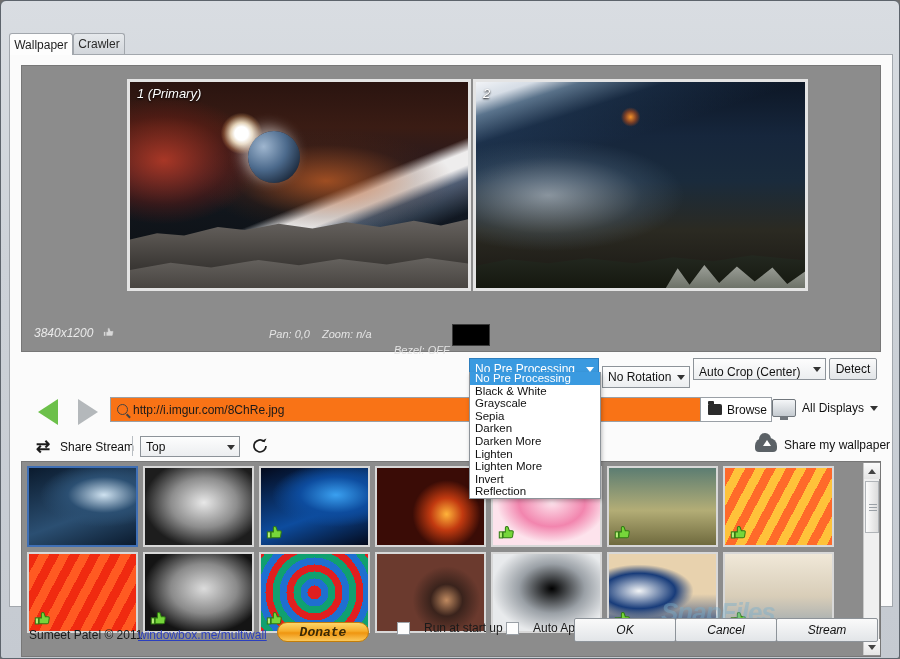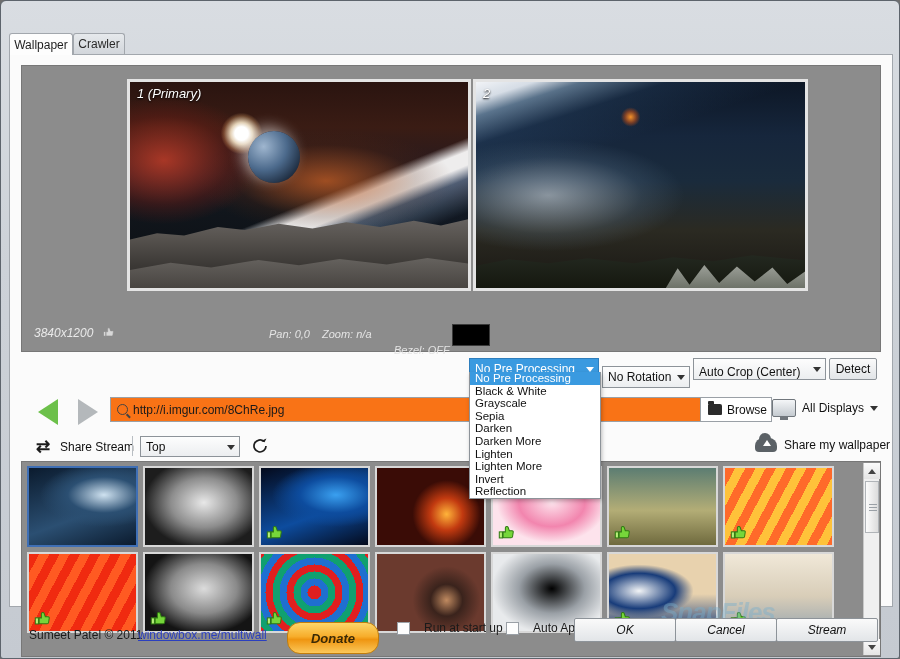--- a/index.html
+++ b/index.html
@@ -165,24 +165,24 @@
   .vs-up,.vs-dn{position:absolute;left:0;width:16px;height:16px;background:linear-gradient(to bottom,#fbfbfb,#e4e4e4);display:flex;align-items:center;justify-content:center;}
   .vs-up{top:0;} .vs-dn{bottom:0;}
   .vs-thumb{position:absolute;left:1px;top:18px;width:14px;height:52px;background:linear-gradient(to right,#fcfcfc,#dcdcdc);border:1px solid #b0b4b8;box-sizing:border-box;}
   .vs-grip{position:absolute;left:3px;top:22px;width:8px;height:1px;background:#9aa0a6;box-shadow:0 3px 0 #9aa0a6,0 6px 0 #9aa0a6;}
   .ar{width:0;height:0;border-left:4px solid transparent;border-right:4px solid transparent;}
   .ar.up{border-bottom:5px solid #444;} .ar.dn{border-top:5px solid #444;}
   
   .footer{position:absolute;left:0;top:608px;width:900px;height:51px;}
   .copy{position:absolute;left:28px;top:19px;font-size:12px;color:#1a1a1a;}
   .link{position:absolute;left:137px;top:19px;font-size:12px;color:#2b3fbf;text-decoration:underline;}
-  .donate{position:absolute;left:286px;top:13px;width:92px;height:32px;border-radius:13px;
+  .donate{position:absolute;left:276px;top:13px;width:92px;height:20px;border-radius:13px;
     background:linear-gradient(to bottom,#fcd66a 0%,#f7ad2b 45%,#ef9510 55%,#fbc85a 100%);
     border:1px solid #c27d0b;box-sizing:border-box;display:flex;align-items:center;justify-content:center;
-    font-style:italic;font-weight:bold;font-size:13px;color:#3b2a05;}
+    font-style:italic;font-weight:bold;font-size:13px;color:#3b2a05;font-family:Liberation Mono, monospace;}
   .chk{position:absolute;display:flex;align-items:center;gap:14px;font-size:12px;color:#1a1a1a;}
   .chkbox{width:13px;height:13px;background:#fdfdfd;border:1px solid #9aa0a6;box-sizing:border-box;}
   #chkRun{left:396px;top:620px;}
   #chkAuto{left:505px;top:620px;}
   .fbtn{position:absolute;top:617px;height:24px;width:102px;font-style:italic;}
   #okBtn{left:573px;} #cancelBtn{left:674px;} #applyBtn{left:775px;}
   .watermark{position:absolute;left:660px;top:596px;font-size:26px;font-weight:bold;font-style:italic;
     color:rgba(120,175,205,.42);letter-spacing:-1px;pointer-events:none;}
 </style>
 </head>

